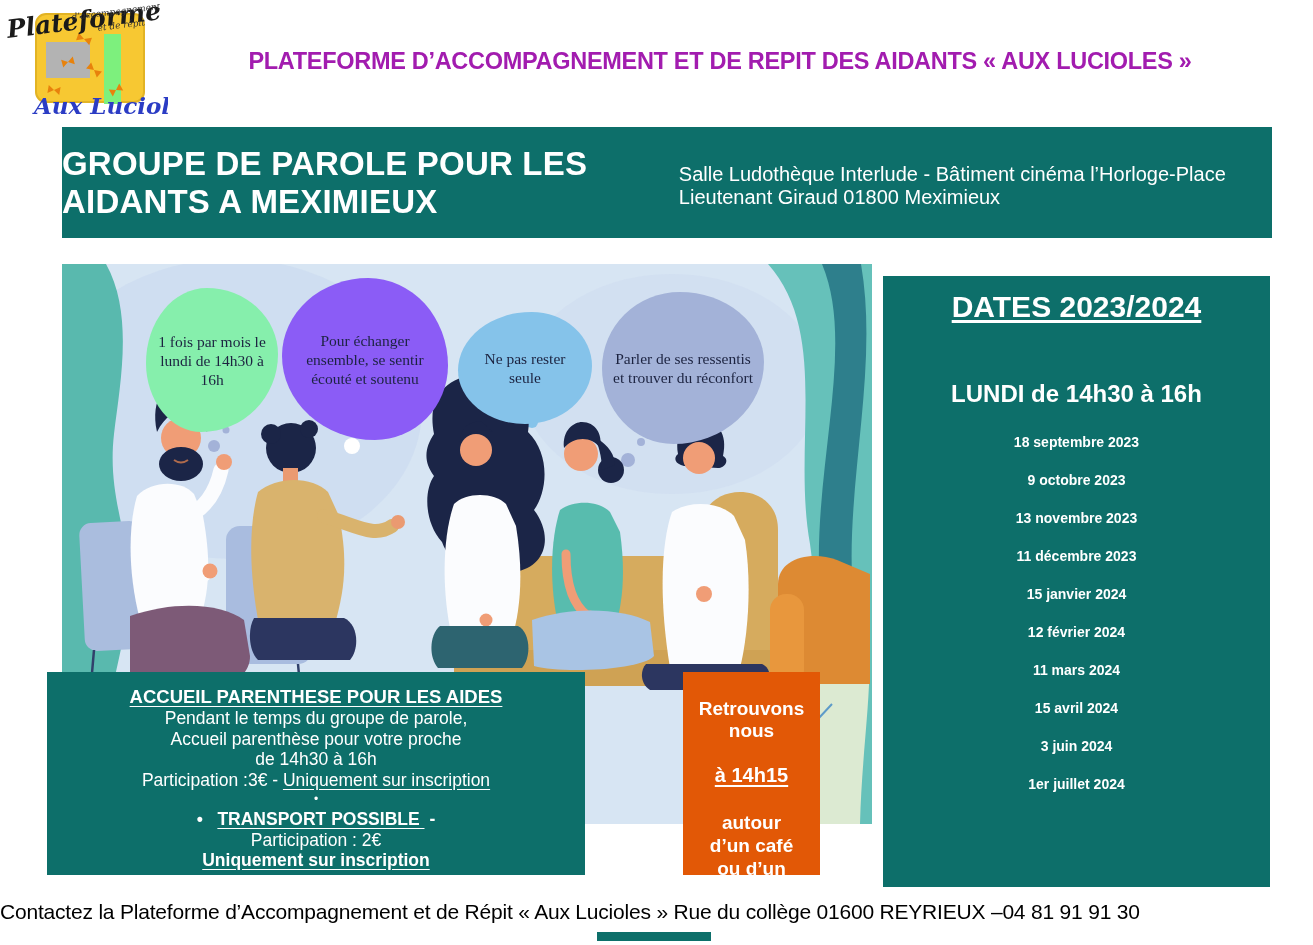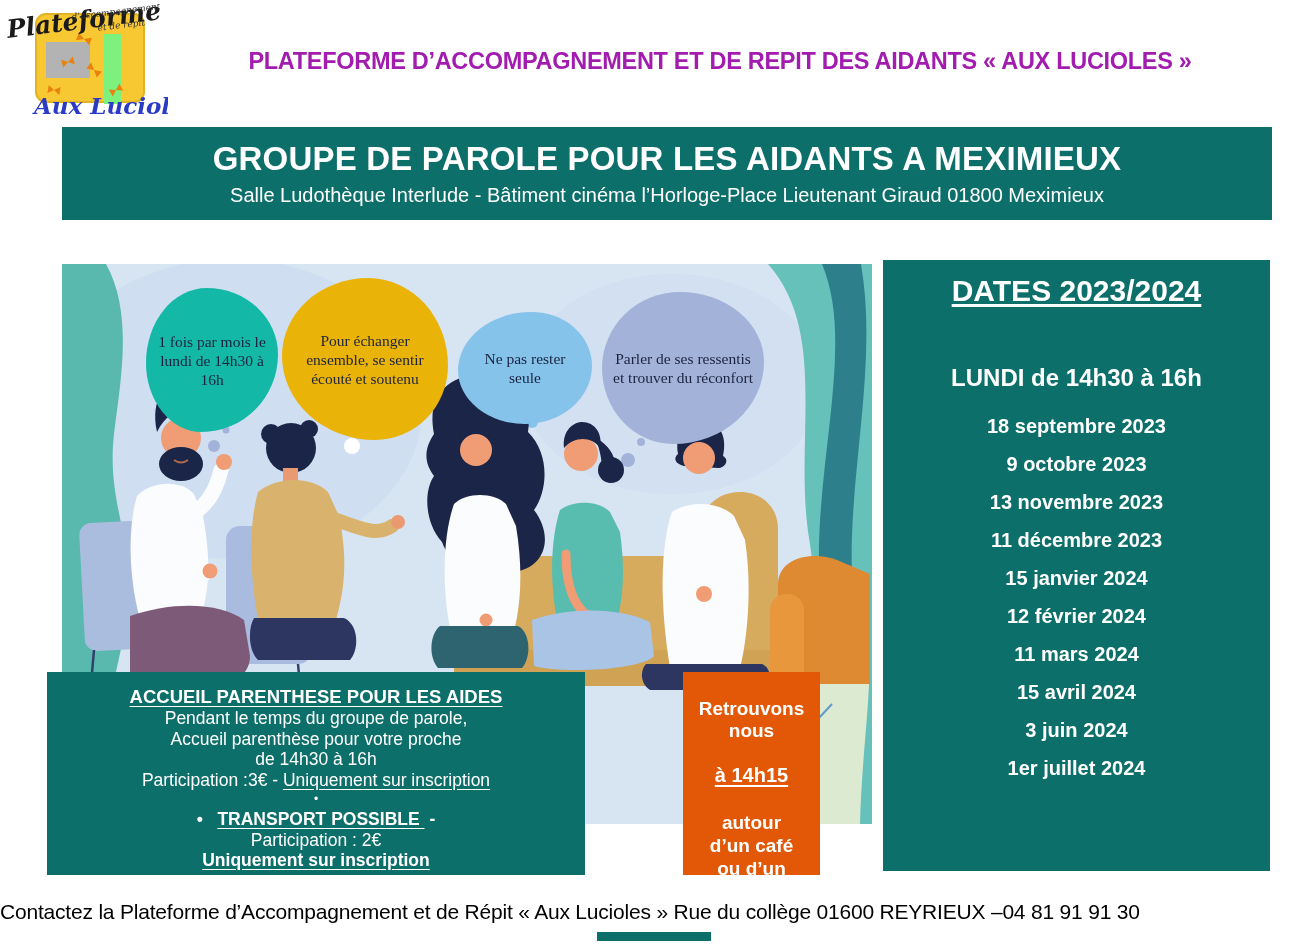--- a/index.html
+++ b/index.html
@@ -5,46 +5,46 @@
   html,body{margin:0;padding:0;background:#ffffff;}
   .page{position:relative;width:1313px;height:945px;background:#ffffff;overflow:hidden;
         font-family:"Liberation Sans",sans-serif;}
 
   
   .logo{position:absolute;left:6px;top:4px;}
   .header-title{position:absolute;left:170px;top:48px;width:1100px;text-align:center;
     font-size:23.5px;font-weight:bold;color:#a21caf;letter-spacing:-0.3px;white-space:nowrap;}
 
   
-  .banner{position:absolute;left:62px;top:127px;width:1210px;height:93px;background:#0d6f6a;
-    display:flex;flex-direction:column;align-items:center;justify-content:center;color:#fff;}
+  .banner{position:absolute;left:62px;top:127px;width:1210px;height:111px;background:#0d6f6a;
+    display:flex;align-items:center;justify-content:center;color:#fff;}
   .banner-title{font-size:33px;font-weight:bold;letter-spacing:0.2px;}
   .banner-subtitle{font-size:20px;margin-top:6px;}
 
   
   .illustration{position:absolute;left:62px;top:264px;width:810px;height:560px;}
   .illustration svg{display:block;}
   .bubble{position:absolute;display:flex;align-items:center;justify-content:center;text-align:center;
     font-family:"Liberation Serif",serif;font-size:15.5px;line-height:19px;color:#1c2340;padding:10px;}
-  .b1{left:84px;top:24px;width:112px;height:124px;background:#14b8a6;
+  .b1{left:84px;top:24px;width:112px;height:124px;background:#86efac;
       border-radius:46% 54% 58% 42% / 52% 46% 54% 48%;}
-  .b2{left:220px;top:14px;width:146px;height:142px;background:#eab308;
+  .b2{left:220px;top:14px;width:146px;height:142px;background:#8b5cf6;
       border-radius:52% 48% 44% 56% / 48% 54% 46% 52%;}
   .b3{left:396px;top:48px;width:114px;height:92px;background:#85c3ea;
       border-radius:55% 45% 50% 50% / 52% 48% 52% 48%;}
   .b4{left:540px;top:28px;width:142px;height:132px;background:#a3b2d8;
       border-radius:48% 52% 56% 44% / 50% 46% 54% 50%;}
 
   
-  .dates-panel{position:absolute;left:883px;top:260px;width:387px;height:611px;background:#0d6f6a;
+  .dates-panel{position:absolute;left:883px;top:276px;width:387px;height:611px;background:#0d6f6a;
     color:#fff;text-align:center;}
   .dates-title{margin-top:14px;font-size:30px;font-weight:bold;}
   .dates-schedule{margin-top:56px;font-size:24px;font-weight:bold;}
   .dates-list{margin-top:26px;}
-  .date-item{font-size:20px;font-weight:bold;line-height:17px;margin-bottom:21px;}
+  .date-item{font-size:14px;font-weight:bold;line-height:17px;margin-bottom:21px;}
 
   
   .accueil-box{position:absolute;left:47px;top:672px;width:538px;height:203px;background:#0d6f6a;
     color:#fff;text-align:center;padding-top:14px;box-sizing:border-box;overflow:hidden;}
   .acc-title{font-size:18.5px;font-weight:bold;line-height:22px;}
   .acc-line{font-size:17.5px;line-height:20.5px;}
   .acc-dot{font-size:12px;line-height:13px;margin:3px 0;}
   .acc-bold{font-weight:bold;}
   .u{text-decoration:underline;text-underline-offset:3px;}
   .dash{margin-left:5px;}

